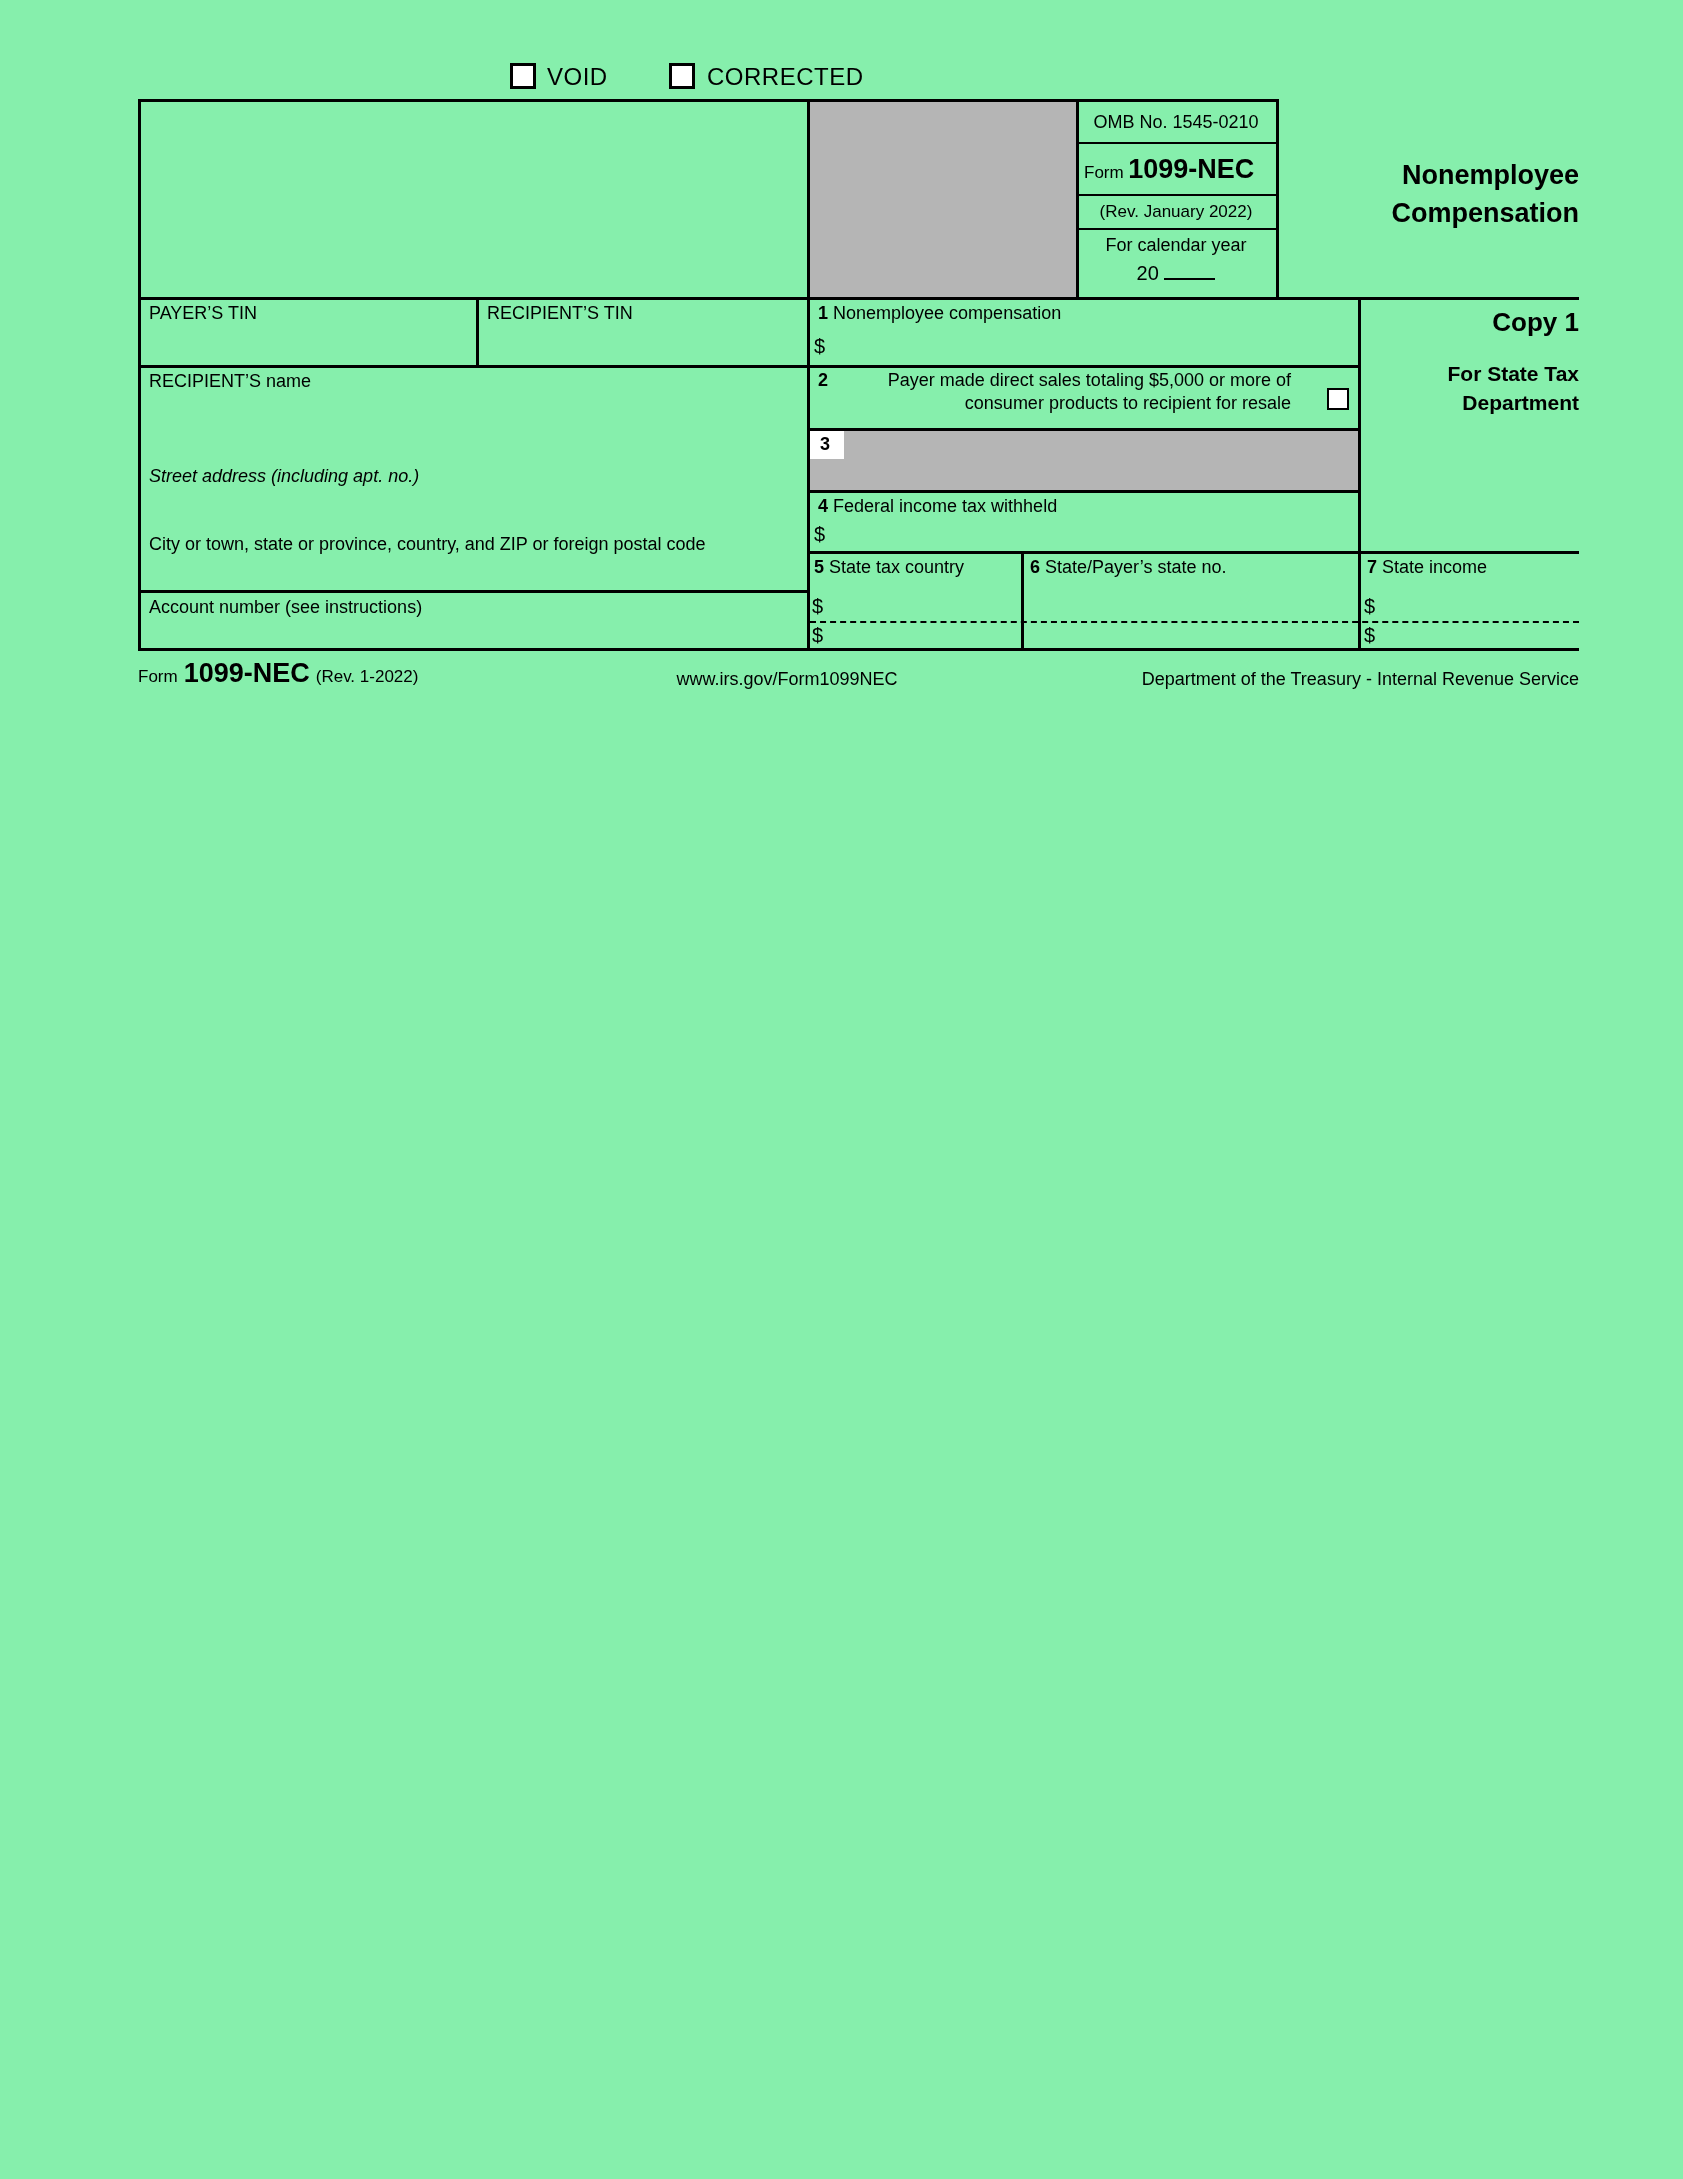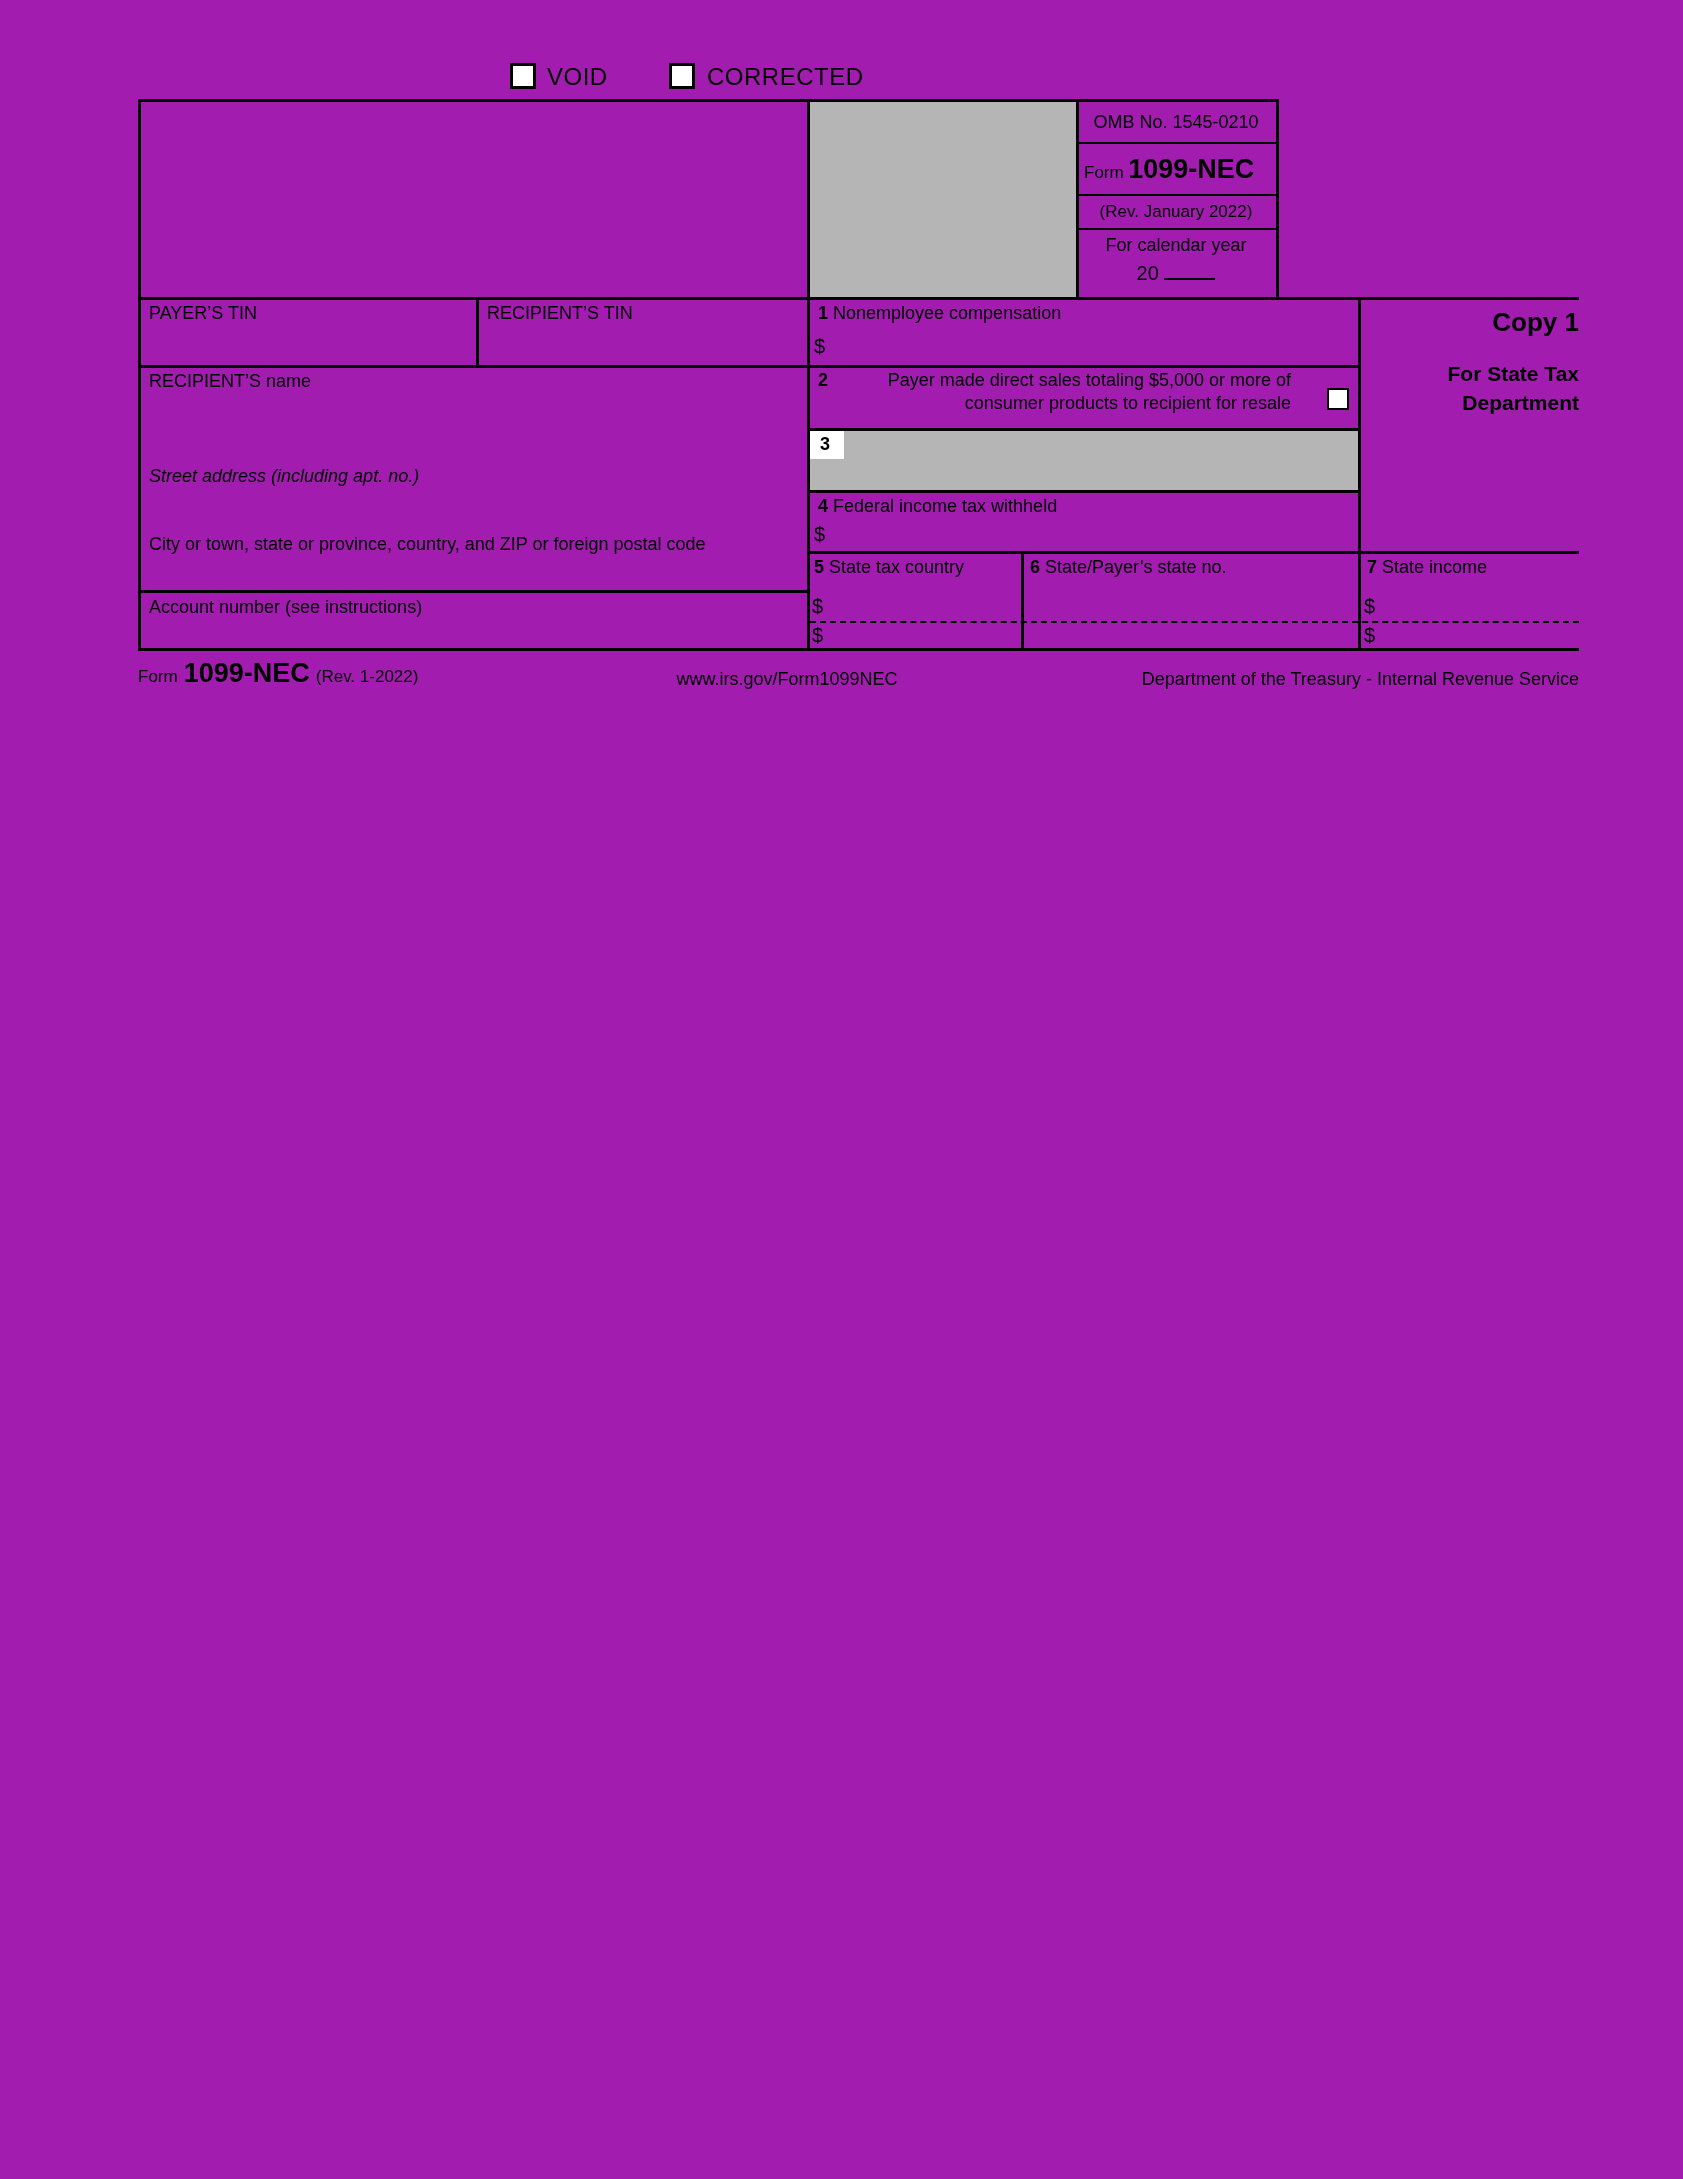--- a/index.html
+++ b/index.html
@@ -1,17 +1,17 @@
 <!DOCTYPE html>
 <html><head>
 <meta charset="utf-8">
 <style>
   html,body{margin:0;padding:0;background:#fff;}
   .sheet{
-    position:relative;width:1683px;height:2179px;background:#a21caf;
+    position:relative;width:1683px;height:2179px;background:#86efac;
     font-family:"Liberation Sans", sans-serif;color:#000;overflow:hidden;
   }
   .abs{position:absolute;}
   .hline{position:absolute;height:3px;background:#000;}
   .vline{position:absolute;width:3px;background:#000;}
   .hline-thin{position:absolute;height:2px;background:#000;}
   .dashline{position:absolute;height:0;border-top:2px dashed #000;}
   .grayfill{position:absolute;background:#b5b5b5;}
   .chk{position:absolute;width:26px;height:26px;border:3px solid #000;background:#fff;box-sizing:border-box;}
   .chk-sm{position:absolute;width:22px;height:22px;border:2px solid #000;background:#fff;box-sizing:border-box;}
@@ -89,20 +89,24 @@
     <span style="font-size:17px;">Form</span>
     <span style="font-size:27px;font-weight:bold;">1099-NEC</span>
   </div>
   <div class="ombcell" style="left:1079px;top:202px;width:194px;font-size:17px;">(Rev. January 2022)</div>
   <div class="ombcell lbl" style="left:1079px;top:234px;width:194px;">For calendar year</div>
   <div class="ombcell" style="left:1079px;top:258px;width:194px;font-size:20px;">
     <span>20</span>
     <span class="yearline"></span>
   </div>
 
+  <div class="title" style="left:1287px;top:156px;width:292px;">
+    <span style="display:block;">Nonemployee</span>
+    <span style="display:block;">Compensation</span>
+  </div>
 
   <div class="lbl" style="left:149px;top:302px;">PAYER’S TIN</div>
   <div class="lbl" style="left:487px;top:302px;">RECIPIENT’S TIN</div>
 
   <div class="lbl" style="left:818px;top:302px;">
     <span class="bnum">1</span>
     <span>Nonemployee compensation</span>
   </div>
   <div class="dollar" style="left:814px;top:335px;">$</div>
 

